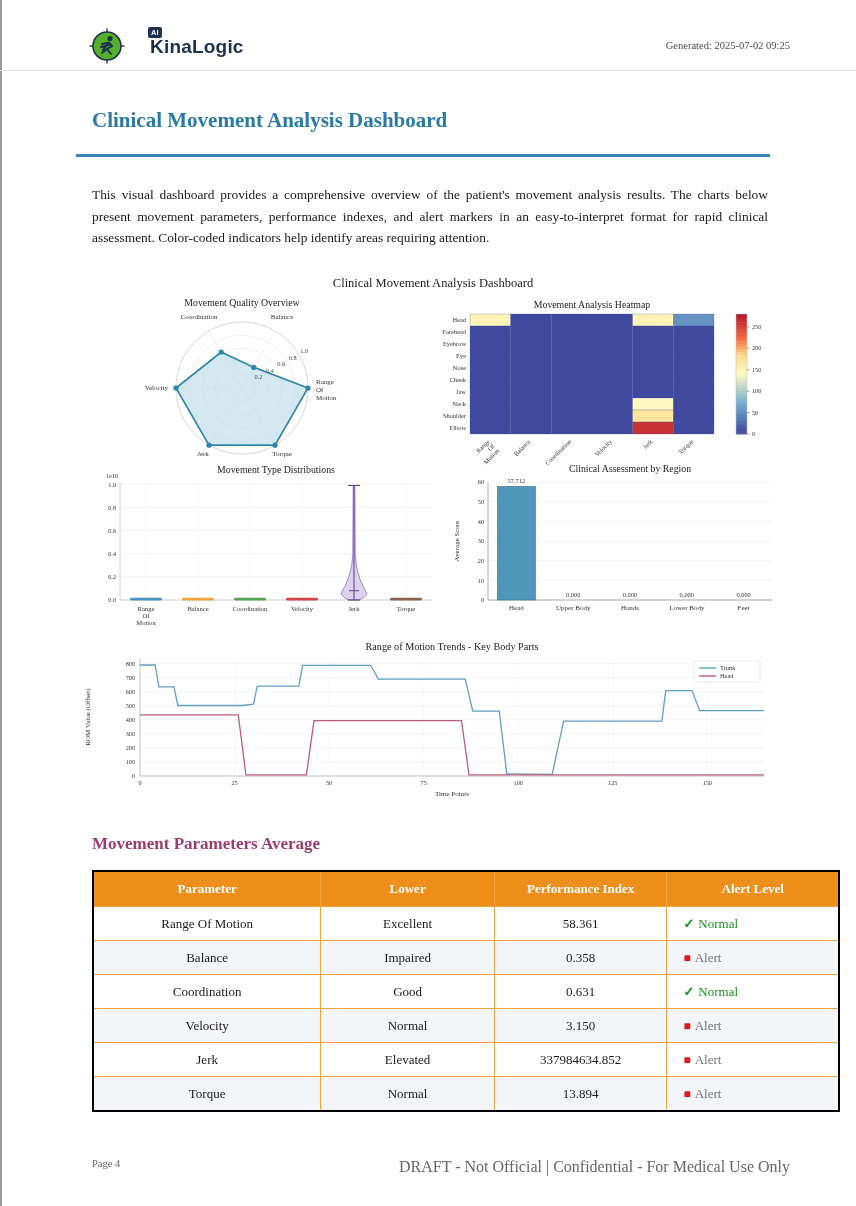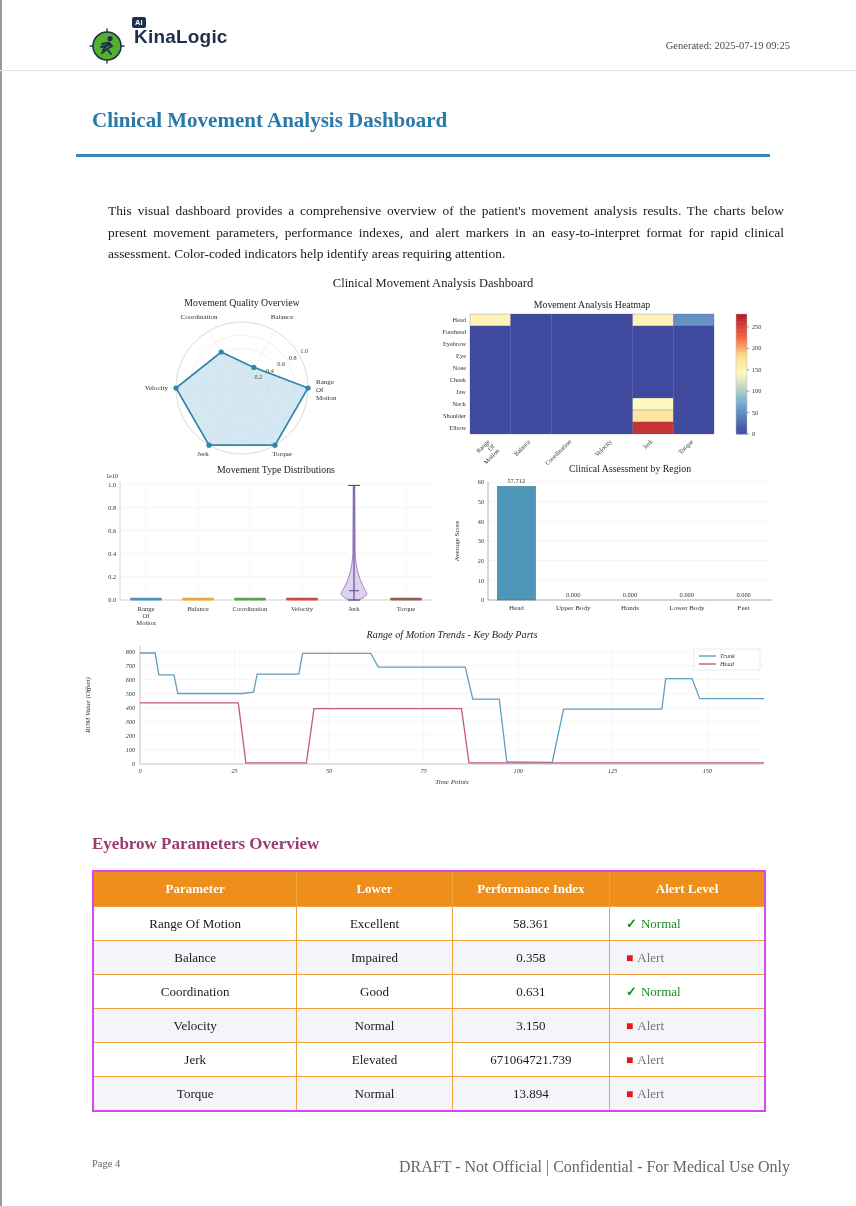--- a/index.html
+++ b/index.html
@@ -1,40 +1,40 @@
 <!DOCTYPE html>
 <html><head>
 <meta charset="utf-8">
 <style>
   html,body{margin:0;padding:0;background:#ffffff;}
   body{width:856px;height:1206px;position:relative;font-family:"Liberation Serif",serif;color:#1a1a1a;overflow:hidden;}
   .left-edge{position:absolute;left:0;top:0;width:2px;height:1206px;background:#9a9a9a;}
   
-  .hdr{position:absolute;left:88px;top:26px;display:flex;gap:8px;}
+  .hdr{position:absolute;left:88px;top:26px;display:flex;align-items:center;gap:24px;}
   .brand{font-family:"Liberation Sans",sans-serif;font-weight:bold;font-size:19px;color:#1d2e4e;letter-spacing:.2px;position:relative;}
   .ai-badge{position:absolute;left:-2px;top:-9px;background:#1d3050;color:#fff;font-size:7.5px;font-weight:bold;padding:1px 3px;border-radius:2px;font-family:"Liberation Sans",sans-serif;}
   .generated{position:absolute;right:66px;top:40px;font-size:10.5px;color:#4a4a4a;}
   .hdr-divider{position:absolute;left:0;top:70px;width:856px;height:1px;background:#e2e2e2;}
   
   .page-title{position:absolute;left:92px;top:108px;font-size:21px;font-weight:bold;color:#2a7aa9;margin:0;}
   .title-rule{position:absolute;left:76px;top:154px;width:694px;height:3px;background:#3a87b7;}
-  .intro{position:absolute;left:92px;top:184px;width:676px;font-size:13.4px;line-height:1.62;text-align:justify;color:#1a1a1a;margin:16px;}
+  .intro{position:absolute;left:92px;top:184px;width:676px;font-size:13.4px;line-height:1.62;text-align:justify;color:#1a1a1a;margin:0;}
   
   .fig{position:absolute;left:78px;top:268px;width:710px;height:528px;background:#fff;}
   .fig-suptitle{position:absolute;left:0;top:8px;width:710px;text-align:center;font-size:12.5px;color:#222;}
   .chart{position:absolute;}
   .chart svg{display:block;}
   #radar-chart{left:14px;top:24px;}
   #heatmap-chart{left:334px;top:30px;}
   #violin-chart{left:6px;top:194px;}
   #bar-chart{left:370px;top:192px;}
-  #line-chart{left:0px;top:360px;font-style:italic;}
+  #line-chart{left:0px;top:372px;}
   
   .section-heading{position:absolute;left:92px;top:834px;font-size:17px;font-weight:bold;color:#9e3a6d;margin:0;}
-  .params-table{position:absolute;left:92px;top:870px;width:674px;border-collapse:collapse;border:2px solid #d946ef;font-size:13px;}
+  .params-table{position:absolute;left:92px;top:870px;width:748px;border-collapse:collapse;border:2px solid #000000;font-size:13px;}
   .params-table th{background:#ee8e1b;color:#ffffff;font-weight:bold;padding:9px 4px;border:1px solid #f0a23c;text-align:center;font-size:13px;}
   .params-table td{border:1px solid #f0a23c;padding:8.5px 6px;text-align:center;background:#fff;}
   .params-table tr.alt td{background:#f3f5f9;}
   .params-table td.alert-cell{text-align:left;padding-left:16px;}
   .ok-mark{color:#18921d;font-weight:bold;margin-right:4px;}
   .ok-text{color:#18921d;}
   .alert-mark{color:#e01818;margin-right:4px;font-size:12px;}
   .alert-text{color:#737373;}
   
   .footer-page{position:absolute;left:92px;top:1158px;font-size:10.5px;color:#666;}
@@ -55,21 +55,21 @@
       <line x1="33" y1="20" x2="36.5" y2="20" stroke="#1d3050" stroke-width="1.4"></line>
       <circle cx="22" cy="12.5" r="2.6" fill="#1d3050"></circle>
       <path d="M14 18 L21 16.5 L24 20 L19 23 L23 28 M21 16.5 L15 24 M14 27 L19 23 M13 21 L21 19" stroke="#1d3050" stroke-width="2" fill="none" stroke-linecap="round"></path>
     </svg>
   </span>
   <span class="brand">
     <span class="ai-badge">AI</span>
     <span>KinaLogic</span>
   </span>
 </div>
-<div class="generated">Generated: 2025-07-19 09:25</div>
+<div class="generated">Generated: 2025-07-02 09:25</div>
 <div class="hdr-divider"></div>
 
 <h1 class="page-title">Clinical Movement Analysis Dashboard</h1>
 <div class="title-rule"></div>
 <p class="intro">This visual dashboard provides a comprehensive overview of the patient's movement analysis results. The charts below present movement parameters, performance indexes, and alert markers in an easy-to-interpret format for rapid clinical assessment. Color-coded indicators help identify areas requiring attention.</p>
 
 <div class="fig">
   <div class="fig-suptitle">Clinical Movement Analysis Dashboard</div>
   <div class="chart" id="radar-chart">
       <svg width="310" height="178" viewBox="0 0 310 178">
@@ -361,21 +361,21 @@
         <path d="M62.0,74.8 L160.3,74.8 L167.9,134.9 L228.4,134.9 L236.0,80.7 L383.5,80.7 L391.0,134.9 L686.0,134.9 " fill="none" stroke="#c05c78" stroke-width="1.3"></path>
         <rect x="616" y="21" width="66" height="21" fill="#ffffff" fill-opacity="0.9" stroke="#ddd" stroke-width="0.6"></rect>
         <line x1="621" y1="28" x2="638" y2="28" stroke="#5f9fc4" stroke-width="1.4"></line>
         <text x="642" y="30.4" font-size="6.4" text-anchor="start" fill="#333" font-family="Liberation Serif,serif">Trunk</text>
         <line x1="621" y1="36" x2="638" y2="36" stroke="#c05c78" stroke-width="1.4"></line>
         <text x="642" y="38.4" font-size="6.4" text-anchor="start" fill="#333" font-family="Liberation Serif,serif">Head</text>
       </svg>
     </div>
 </div>
 
-<h2 class="section-heading">Eyebrow Parameters Overview</h2>
+<h2 class="section-heading">Movement Parameters Average</h2>
 
 <table class="params-table">
   <thead>
     <tr>
       <th style="width:207px">Parameter</th>
       <th style="width:156px">Lower</th>
       <th style="width:155px">Performance Index</th>
       <th style="width:154px">Alert Level</th>
     </tr>
   </thead>
@@ -400,21 +400,21 @@
       </tr>
       <tr class="alt">
         <td>Velocity</td>
         <td>Normal</td>
         <td>3.150</td>
         <td class="alert-cell"><span class="alert-mark">■</span><span class="alert-text">Alert</span></td>
       </tr>
       <tr>
         <td>Jerk</td>
         <td>Elevated</td>
-        <td>671064721.739</td>
+        <td>337984634.852</td>
         <td class="alert-cell"><span class="alert-mark">■</span><span class="alert-text">Alert</span></td>
       </tr>
       <tr class="alt">
         <td>Torque</td>
         <td>Normal</td>
         <td>13.894</td>
         <td class="alert-cell"><span class="alert-mark">■</span><span class="alert-text">Alert</span></td>
       </tr>
     </tbody>
 </table>

